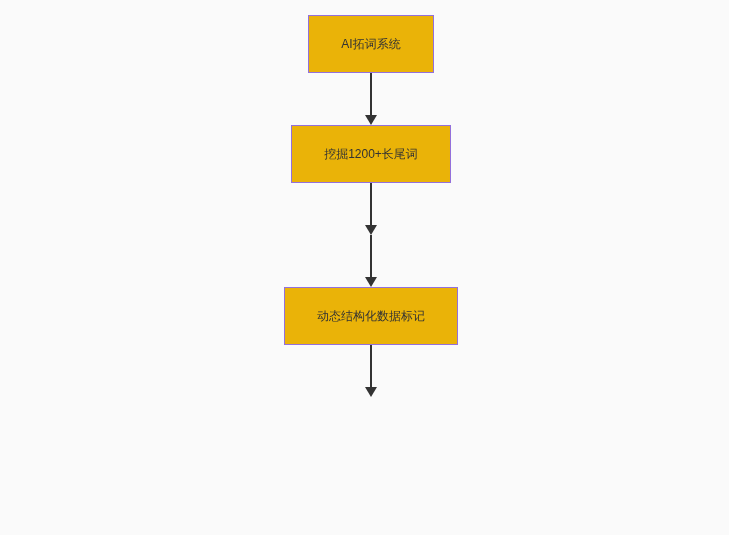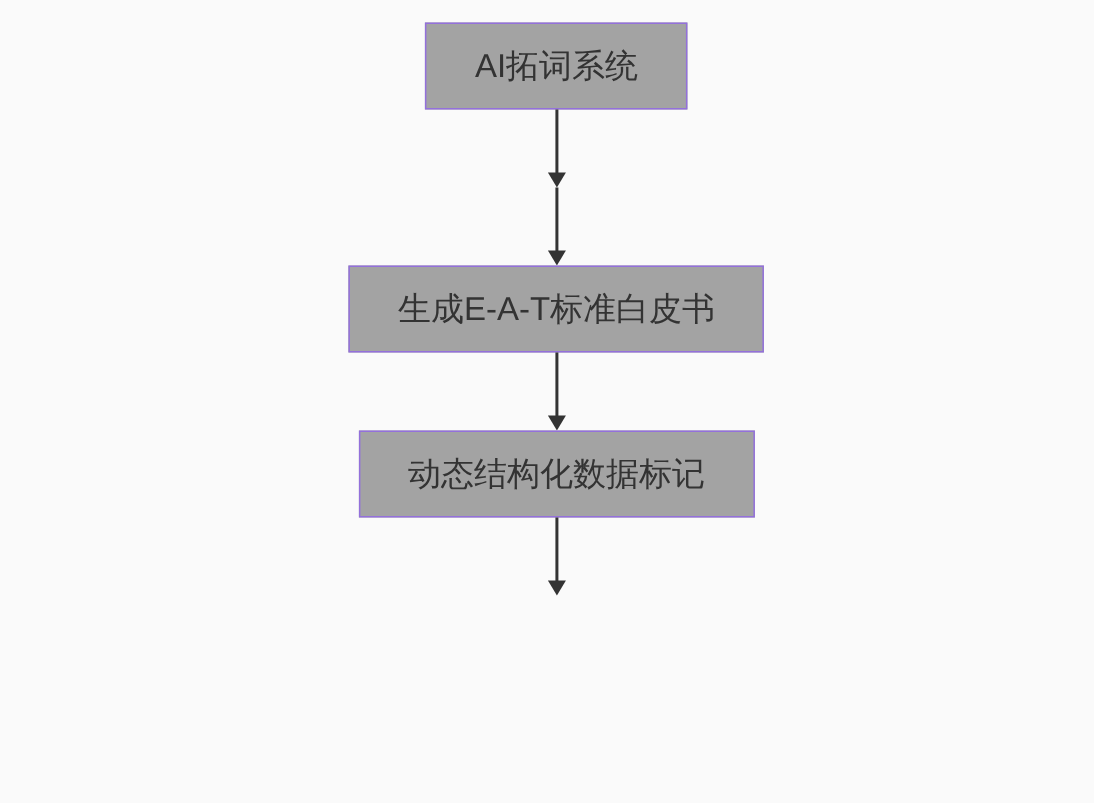--- a/index.html
+++ b/index.html
@@ -13,24 +13,24 @@
   .diagram {
     position: absolute;
     left: 371px;
     top: 15px;
     transform: translateX(-50%);
     display: flex;
     flex-direction: column;
     align-items: center;
   }
   .node {
-    background: #a3a3a3;
+    background: #eab308;
     border: 1.3px solid #9370db;
     color: #333333;
-    font-size: 22px;
+    font-size: 12px;
     line-height: 20px;
     padding: 18px 32px;
     text-align: center;
     white-space: nowrap;
   }
   .arrow {
     height: 52px;
     display: flex;
     flex-direction: column;
     align-items: center;
@@ -56,29 +56,29 @@
 
   <div class="node">
     <span>AI拓词系统</span>
   </div>
 
   <div class="arrow">
     <div class="shaft"></div>
     <div class="head"></div>
   </div>
 
+  <div class="node">
+    <span>挖掘1200+长尾词</span>
+  </div>
 
   <div class="arrow">
     <div class="shaft"></div>
     <div class="head"></div>
   </div>
 
-  <div class="node">
-    <span>生成E-A-T标准白皮书</span>
-  </div>
 
   <div class="arrow">
     <div class="shaft"></div>
     <div class="head"></div>
   </div>
 
   <div class="node">
     <span>动态结构化数据标记</span>
   </div>
 

